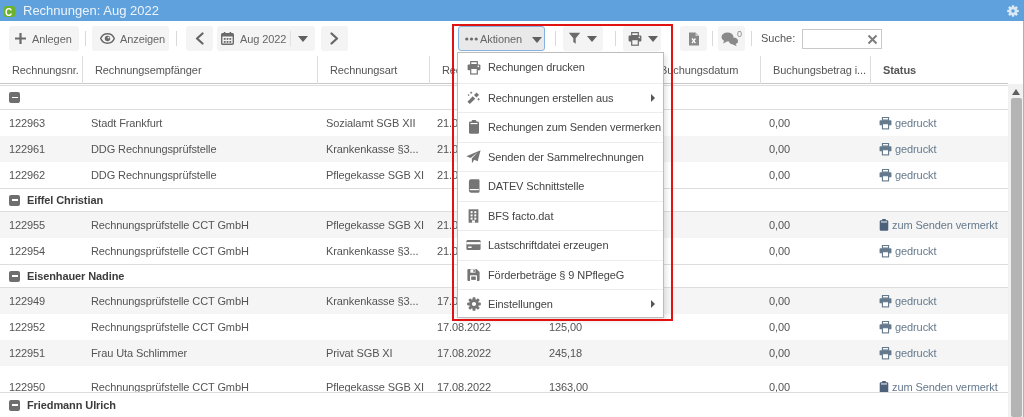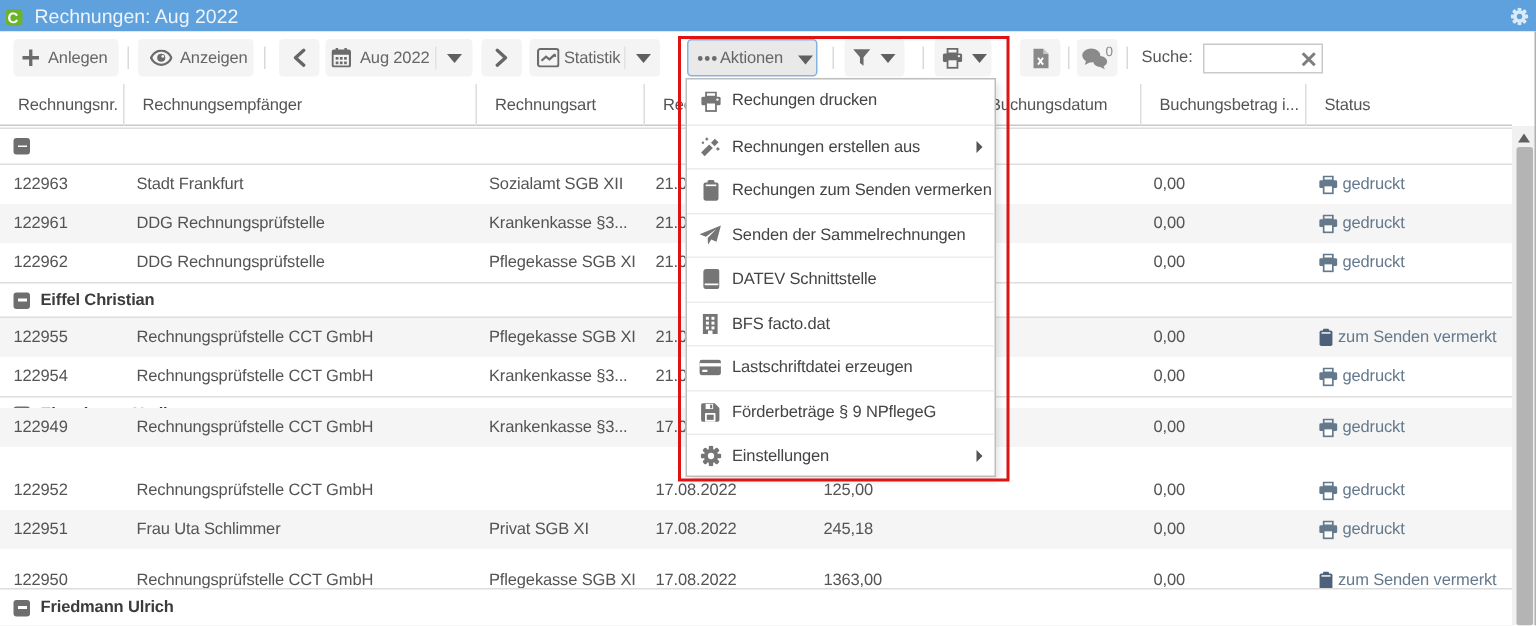--- a/index.html
+++ b/index.html
@@ -127,30 +127,20 @@
     <div style="position:absolute; left:73px; top:5px; width:1px; height:15px; background:#e2e2e2"></div>
     <div class="caret" style="position:absolute; left:81px; top:10px;"></div>
   </div>
 
   <div class="btn" style="left:321px; width:27px;">
     <svg style="margin:0 auto" width="9" height="13" viewBox="0 0 9 13">
         <path d="M1.5 1.5 L7 6.5 L1.5 11.5" stroke="#666" stroke-width="2.2" fill="none" stroke-linecap="round" stroke-linejoin="round"></path>
       </svg>
   </div>
 
-  <div class="btn" style="left:353px; width:87px;">
-    <svg style="margin-left:5px" width="15" height="13" viewBox="0 0 15 13">
-      <rect x="0.7" y="0.7" width="13.6" height="11.6" rx="1.5" fill="none" stroke="#6b6b6b" stroke-width="1.4"></rect>
-      <path d="M3 8.5 L6 5.8 L8.3 7.6 L12 4.2" stroke="#6b6b6b" stroke-width="1.5" fill="none"></path>
-      <path d="M12.4 3.6 l0.4 2.4 -2.4 -0.4 z" fill="#6b6b6b"></path>
-    </svg>
-    <span style="margin-left:3px">Statistik</span>
-    <div style="position:absolute; left:63px; top:5px; width:1px; height:15px; background:#e2e2e2"></div>
-    <div class="caret" style="position:absolute; left:71px; top:10px;"></div>
-  </div>
 
   <div class="btn" style="left:458px; width:87px; background:#e9e9e9; border:1px solid #85b4e0;">
     <svg style="margin-left:6px" width="13" height="4" viewBox="0 0 13 4">
       <circle cx="1.8" cy="2" r="1.6" fill="#6b6b6b"></circle>
         <circle cx="6.5" cy="2" r="1.6" fill="#6b6b6b"></circle>
         <circle cx="11.2" cy="2" r="1.6" fill="#6b6b6b"></circle>
     </svg>
     <span style="margin-left:2px">Aktionen</span>
     <div class="caret" style="position:absolute; left:73px; top:10px;"></div>
   </div>
@@ -203,21 +193,21 @@
 </div>
 
 <div class="ghead">
   <div class="hcell" style="left:0; width:83px;">Rechnungsnr.</div>
   <div class="hcell" style="left:83px; width:235px;">Rechnungsempfänger</div>
   <div class="hcell" style="left:318px; width:112px;">Rechnungsart</div>
   <div class="hcell" style="left:430px; width:111px;">Rechnungsdatum</div>
   <div class="hcell" style="left:541px; width:107px;">Rechnungsbetrag</div>
   <div class="hcell" style="left:648px; width:113px;">Buchungsdatum</div>
   <div class="hcell" style="left:761px; width:110px;">Buchungsbetrag i...</div>
-  <div class="hcell" style="left:871px; width:137px; border-right:none;">Status</div>
+  <div class="hcell" style="left:871px; width:137px; border-right:none;font-weight:bold;">Status</div>
 </div>
 
 <div id="gridbody">
     <div class="grow" style="top:85px; height:25px;">
       <div class="minusbox"></div>
     </div>
     <div class="row" style="top:110px; height:26px;">
       <div class="cell" style="left:9px">122963</div>
       <div class="cell" style="left:91px">Stadt Frankfurt</div>
       <div class="cell" style="left:326px">Sozialamt SGB XII</div>
@@ -278,21 +268,21 @@
       <div class="cell status" style="left:879px"><svg style="margin-right:3px" width="13" height="13" viewBox="0 0 14 14">
           <path d="M3.7 0.6 h6.6 v2.8 h-6.6 z" fill="none" stroke="#65798c" stroke-width="1.2"></path>
           <rect x="0.6" y="3.4" width="12.8" height="5.6" rx="1" fill="#65798c"></rect>
           <rect x="3.7" y="7.2" width="6.6" height="5.6" fill="#fff" stroke="#65798c" stroke-width="1.2"></rect>
         </svg>gedruckt</div>
     </div>
     <div class="grow" style="top:264px; height:24px;">
       <div class="minusbox"></div>
       <div class="cell" style="left:27px">Eisenhauer Nadine</div>
     </div>
-    <div class="row g" style="top:272px; height:26px;">
+    <div class="row g" style="top:288px; height:26px;">
       <div class="cell" style="left:9px">122949</div>
       <div class="cell" style="left:91px">Rechnungsprüfstelle CCT GmbH</div>
       <div class="cell" style="left:326px">Krankenkasse §3...</div>
       <div class="cell" style="left:437px">17.08.2022</div>
       <div class="cell" style="left:769px">0,00</div>
       <div class="cell status" style="left:879px"><svg style="margin-right:3px" width="13" height="13" viewBox="0 0 14 14">
           <path d="M3.7 0.6 h6.6 v2.8 h-6.6 z" fill="none" stroke="#65798c" stroke-width="1.2"></path>
           <rect x="0.6" y="3.4" width="12.8" height="5.6" rx="1" fill="#65798c"></rect>
           <rect x="3.7" y="7.2" width="6.6" height="5.6" fill="#fff" stroke="#65798c" stroke-width="1.2"></rect>
         </svg>gedruckt</div>

